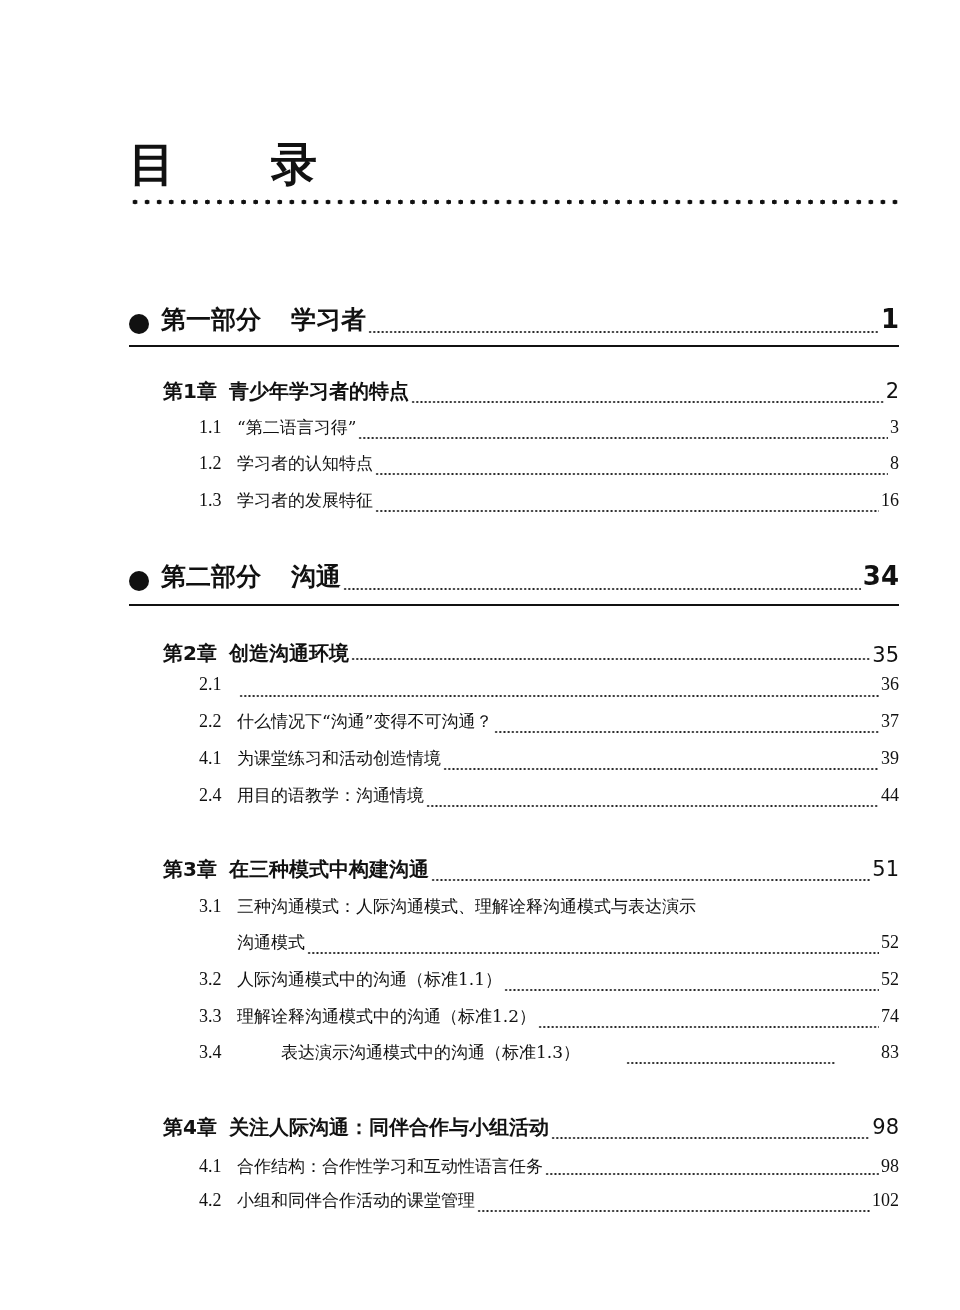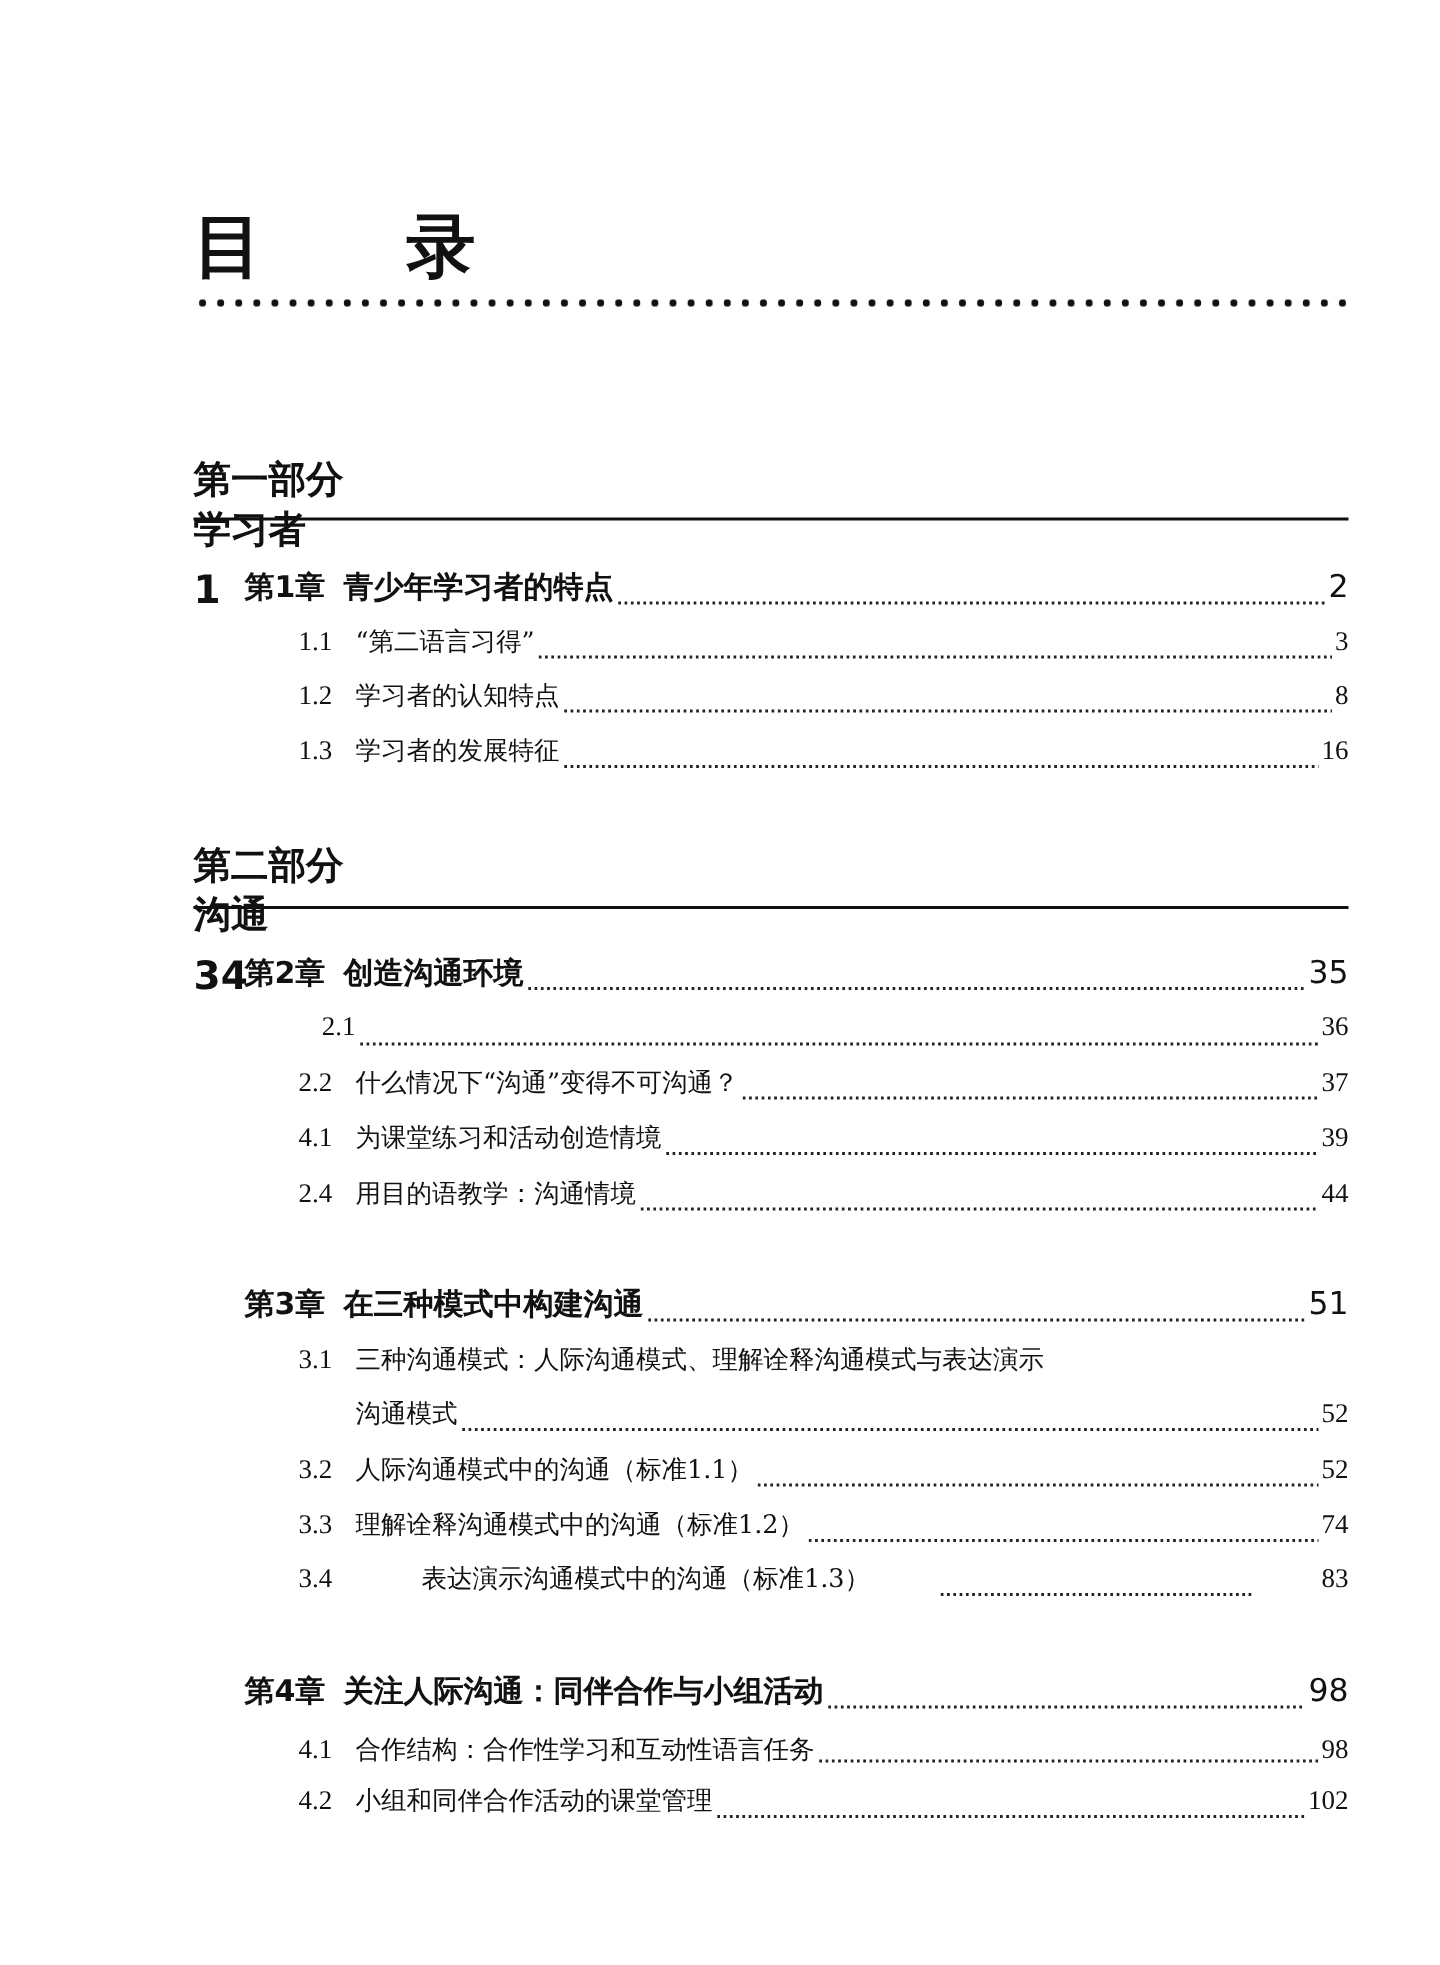--- a/index.html
+++ b/index.html
@@ -20,21 +20,21 @@
   .row { position: absolute; display: flex; align-items: baseline; }
   .row .label { white-space: nowrap; }
   .row .leader {
     flex: 1; margin: 0 2px; height: 2px; align-self: flex-end;
     background-image: radial-gradient(circle, #222 0.9px, transparent 1.1px);
     background-size: 4.2px 2px; background-repeat: repeat-x;
   }
   .row .page-num { white-space: nowrap; }
 
   .part { left: 90px; width: 770px; height: 40px;
-    font-family: "DejaVu Sans", sans-serif; font-weight: bold; font-size: 25px; flex-direction: column; }
+    font-family: "DejaVu Sans", sans-serif; font-weight: bold; font-size: 25px; }
   .part .bullet { width: 20px; height: 20px; border-radius: 50%; background: #111;
     display: inline-block; margin-right: 12px; position: relative; top: 1px; align-self: center; }
   .part .part-num { margin-right: 30px; }
   .part .leader { margin-bottom: 10px; }
   .part .page-num { font-size: 26px; }
   .part-rule { position: absolute; left: 90px; width: 770px; height: 2px; background: #111; }
 
   .chapter { left: 124px; width: 736px; height: 32px;
     font-family: "DejaVu Sans", sans-serif; font-weight: bold; font-size: 20px; }
   .chapter .ch-num { margin-right: 12px; }
@@ -94,27 +94,27 @@
 
   <div class="row part" style="top:560px;">
     <span class="bullet"></span>
     <span class="label part-num">第二部分</span>
     <span class="label">沟通</span>
     <span class="leader"></span>
     <span class="page-num">34</span>
   </div>
   <div class="part-rule" style="top:604px;"></div>
 
-  <div class="row chapter" style="top:635px;">
+  <div class="row chapter" style="top:635px;align-items:flex-end;">
     <span class="label ch-num">第2章</span>
     <span class="label">创造沟通环境</span>
     <span class="leader"></span>
     <span class="page-num">35</span>
   </div>
-  <div class="row section" style="top:674px;text-align:right;">
+  <div class="row section" style="top:674px;">
     <span class="sec-num">2.1</span>
     <span class="leader"></span>
     <span class="page-num">36</span>
   </div>
   <div class="row section" style="top:710px;">
     <span class="sec-num">2.2</span>
     <span class="label">什么情况下“沟通”变得不可沟通？</span>
     <span class="leader"></span>
     <span class="page-num">37</span>
   </div>

